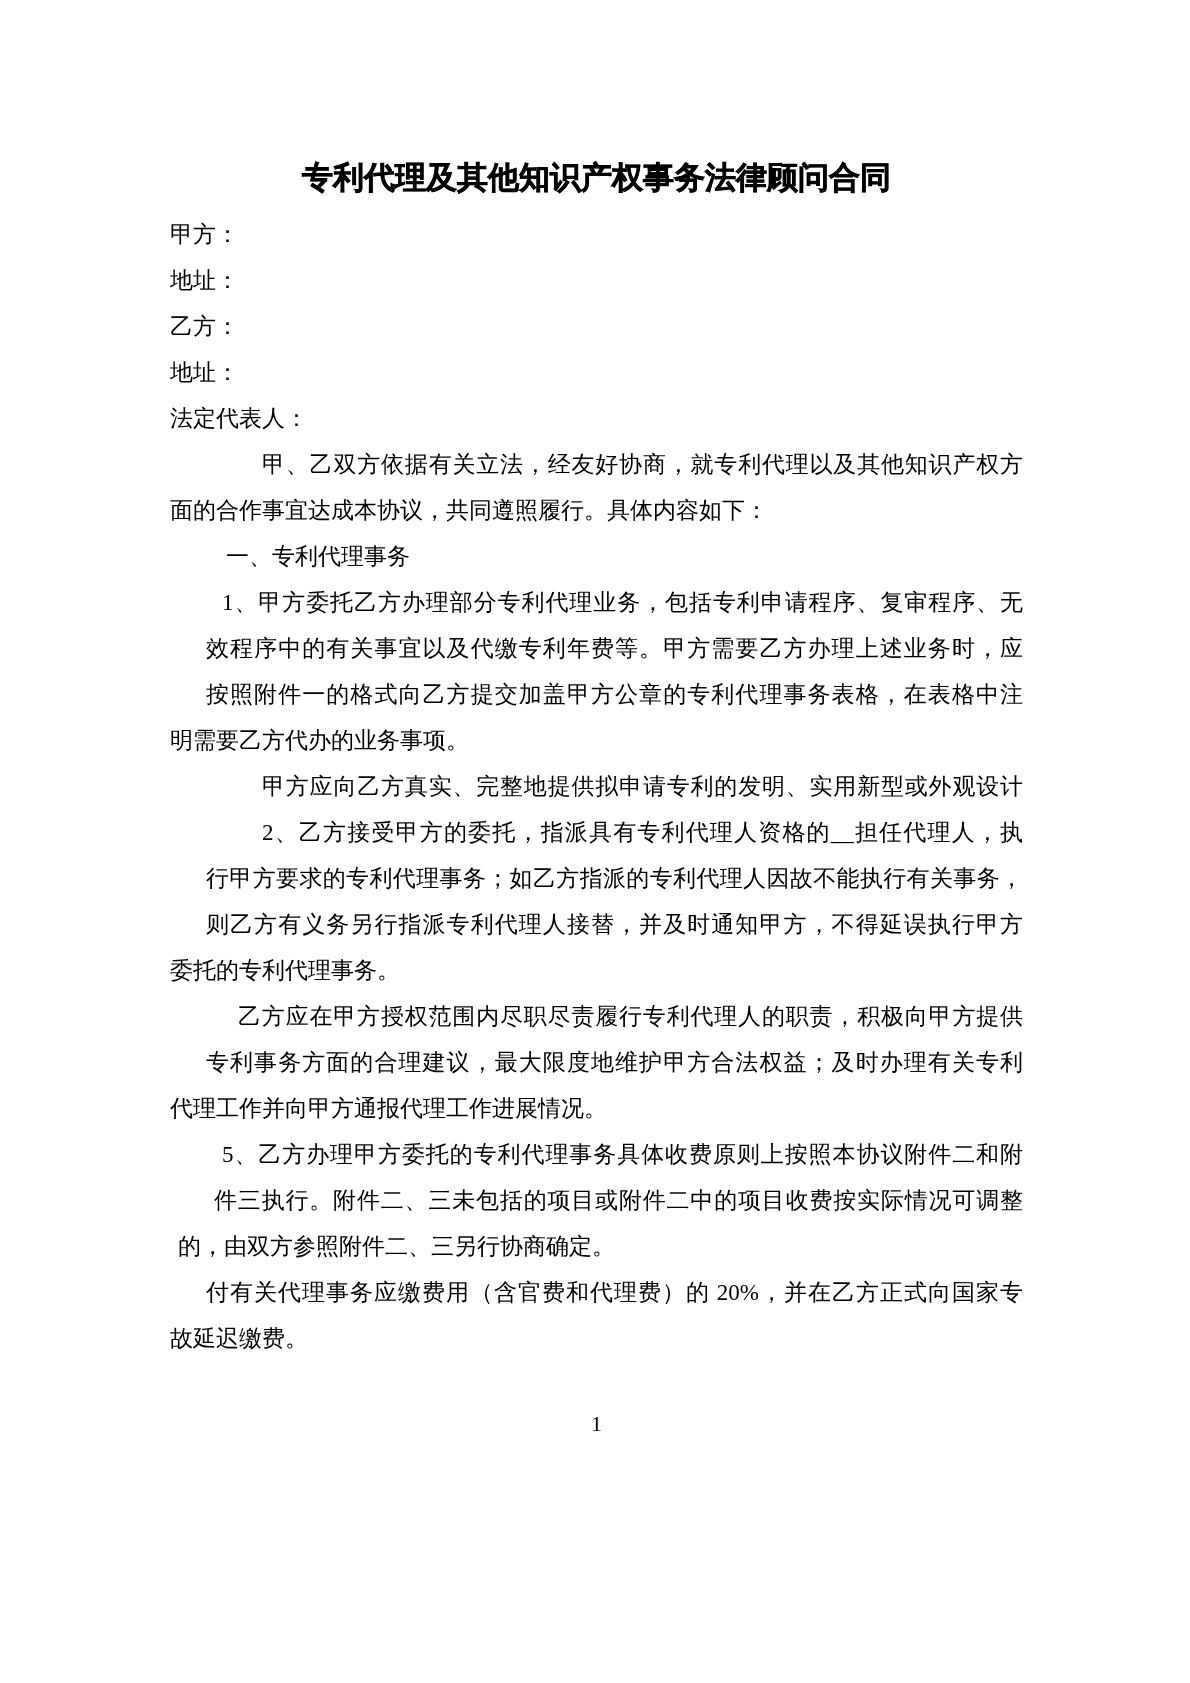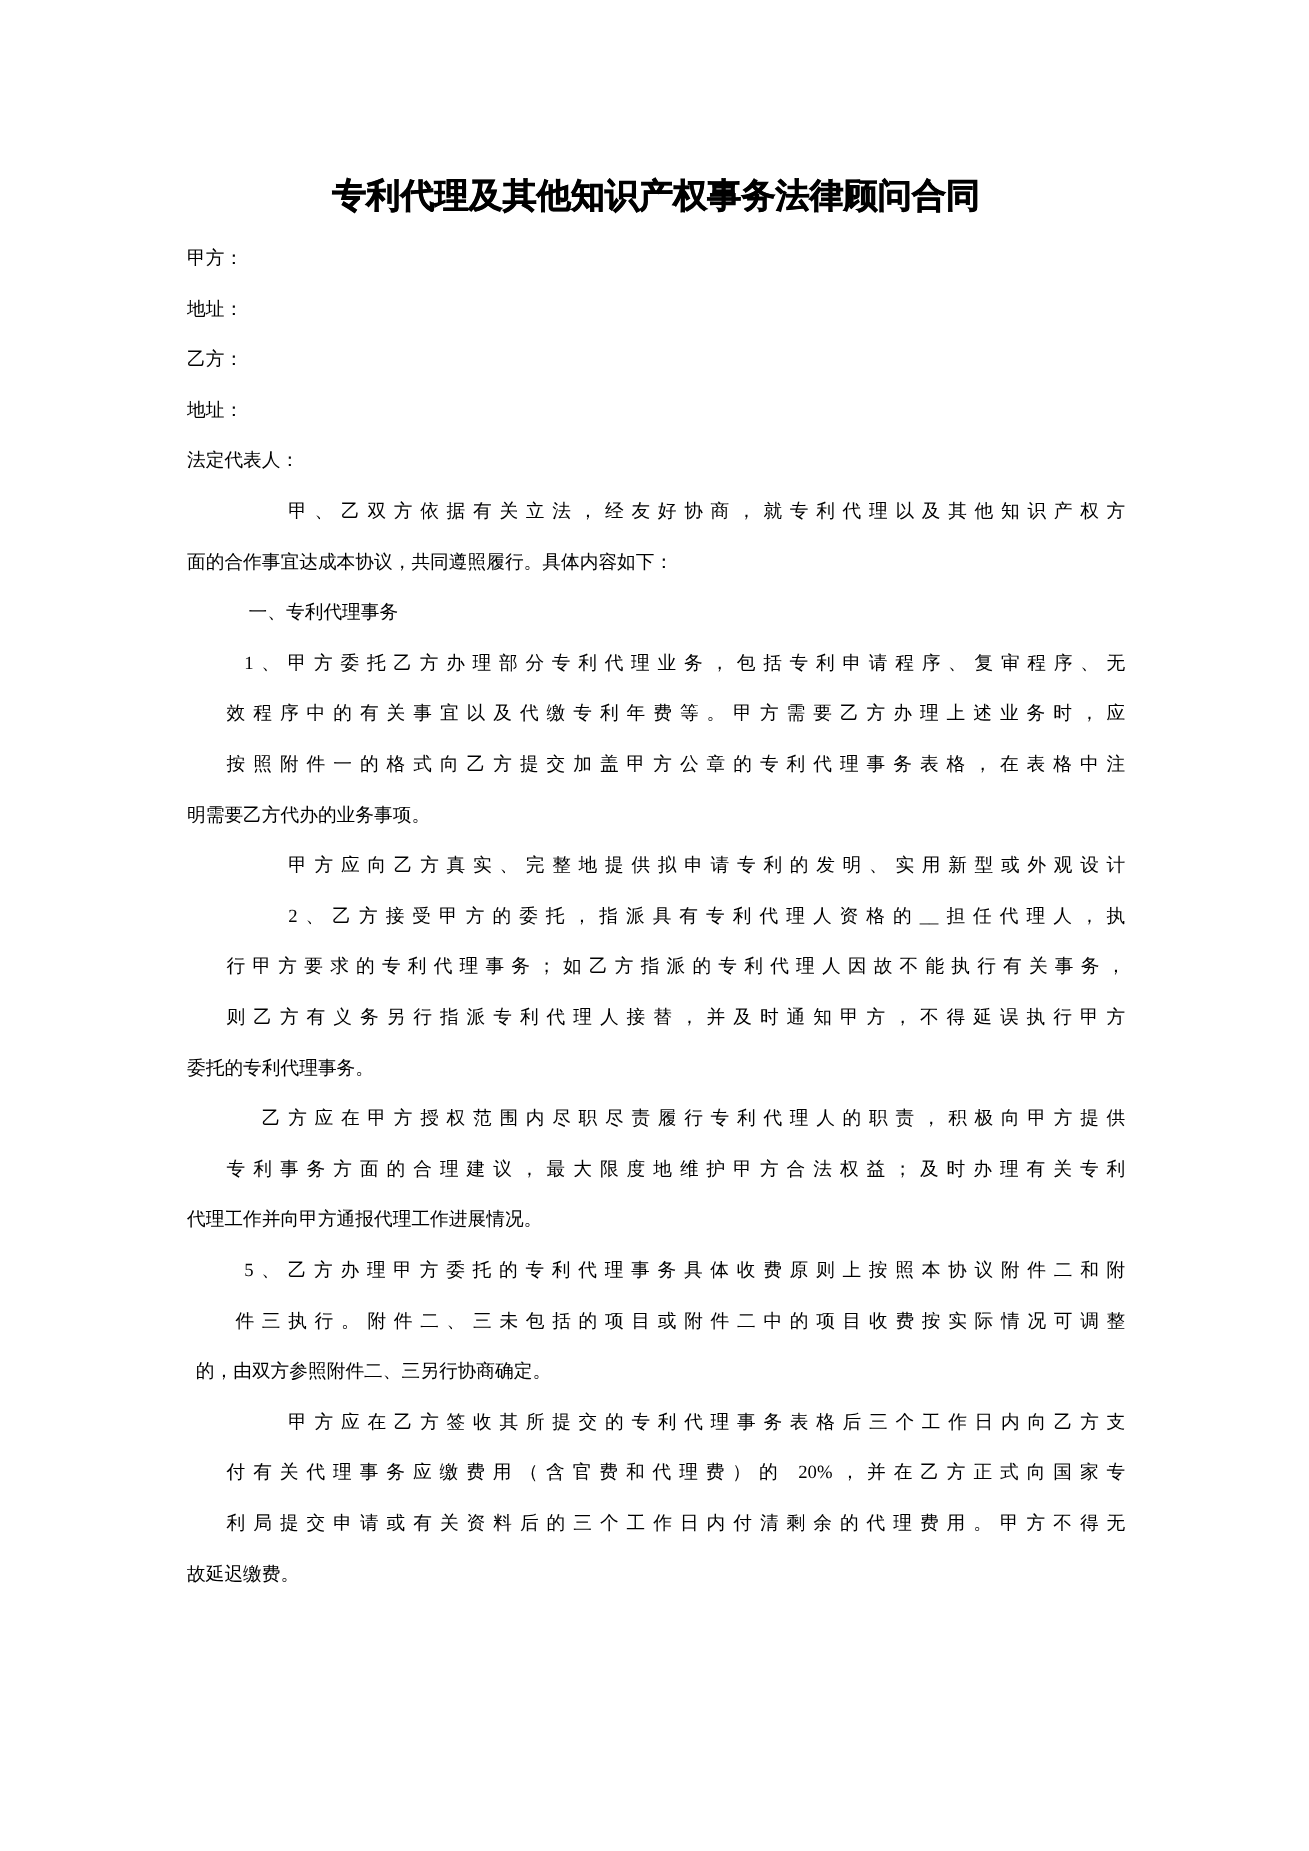--- a/index.html
+++ b/index.html
@@ -24,21 +24,21 @@
     line-height: 44px;
     text-align: center;
     letter-spacing: 0px;
     margin: 0 0 12px 0;
     -webkit-text-stroke: 0.6px #000;
   }
   .doc-body {
     width: 853px;
   }
   .line {
-    font-size: 17px;
+    font-size: 23px;
     line-height: 46px;
     height: 46px;
     white-space: nowrap;
     text-align: left;
   }
   .fill {
     text-align: justify;
     text-align-last: justify;
     text-justify: inter-character;
     margin-left: 36px;
@@ -76,19 +76,17 @@
     <div class="line fill ind2">2、乙方接受甲方的委托，指派具有专利代理人资格的__担任代理人，执</div>
     <div class="line fill">行甲方要求的专利代理事务；如乙方指派的专利代理人因故不能执行有关事务，</div>
     <div class="line fill">则乙方有义务另行指派专利代理人接替，并及时通知甲方，不得延误执行甲方</div>
     <div class="line">委托的专利代理事务。</div>
     <div class="line fill ind1">乙方应在甲方授权范围内尽职尽责履行专利代理人的职责，积极向甲方提供</div>
     <div class="line fill">专利事务方面的合理建议，最大限度地维护甲方合法权益；及时办理有关专利</div>
     <div class="line">代理工作并向甲方通报代理工作进展情况。</div>
     <div class="line fill ind05">5、乙方办理甲方委托的专利代理事务具体收费原则上按照本协议附件二和附</div>
     <div class="line fill ind025">件三执行。附件二、三未包括的项目或附件二中的项目收费按实际情况可调整</div>
     <div class="line ind025">的，由双方参照附件二、三另行协商确定。</div>
-    <div class="line fill ind2">甲方应在乙方签收其所提交的专利代理事务表格后三个工作日内向乙方支</div>
     <div class="line fill">付有关代理事务应缴费用（含官费和代理费）的 20%，并在乙方正式向国家专</div>
-    <div class="line fill">利局提交申请或有关资料后的三个工作日内付清剩余的代理费用。甲方不得无</div>
     <div class="line">故延迟缴费。</div>
   </div>
   <div class="page-num">1</div>
 </div>
 
 </body></html>

